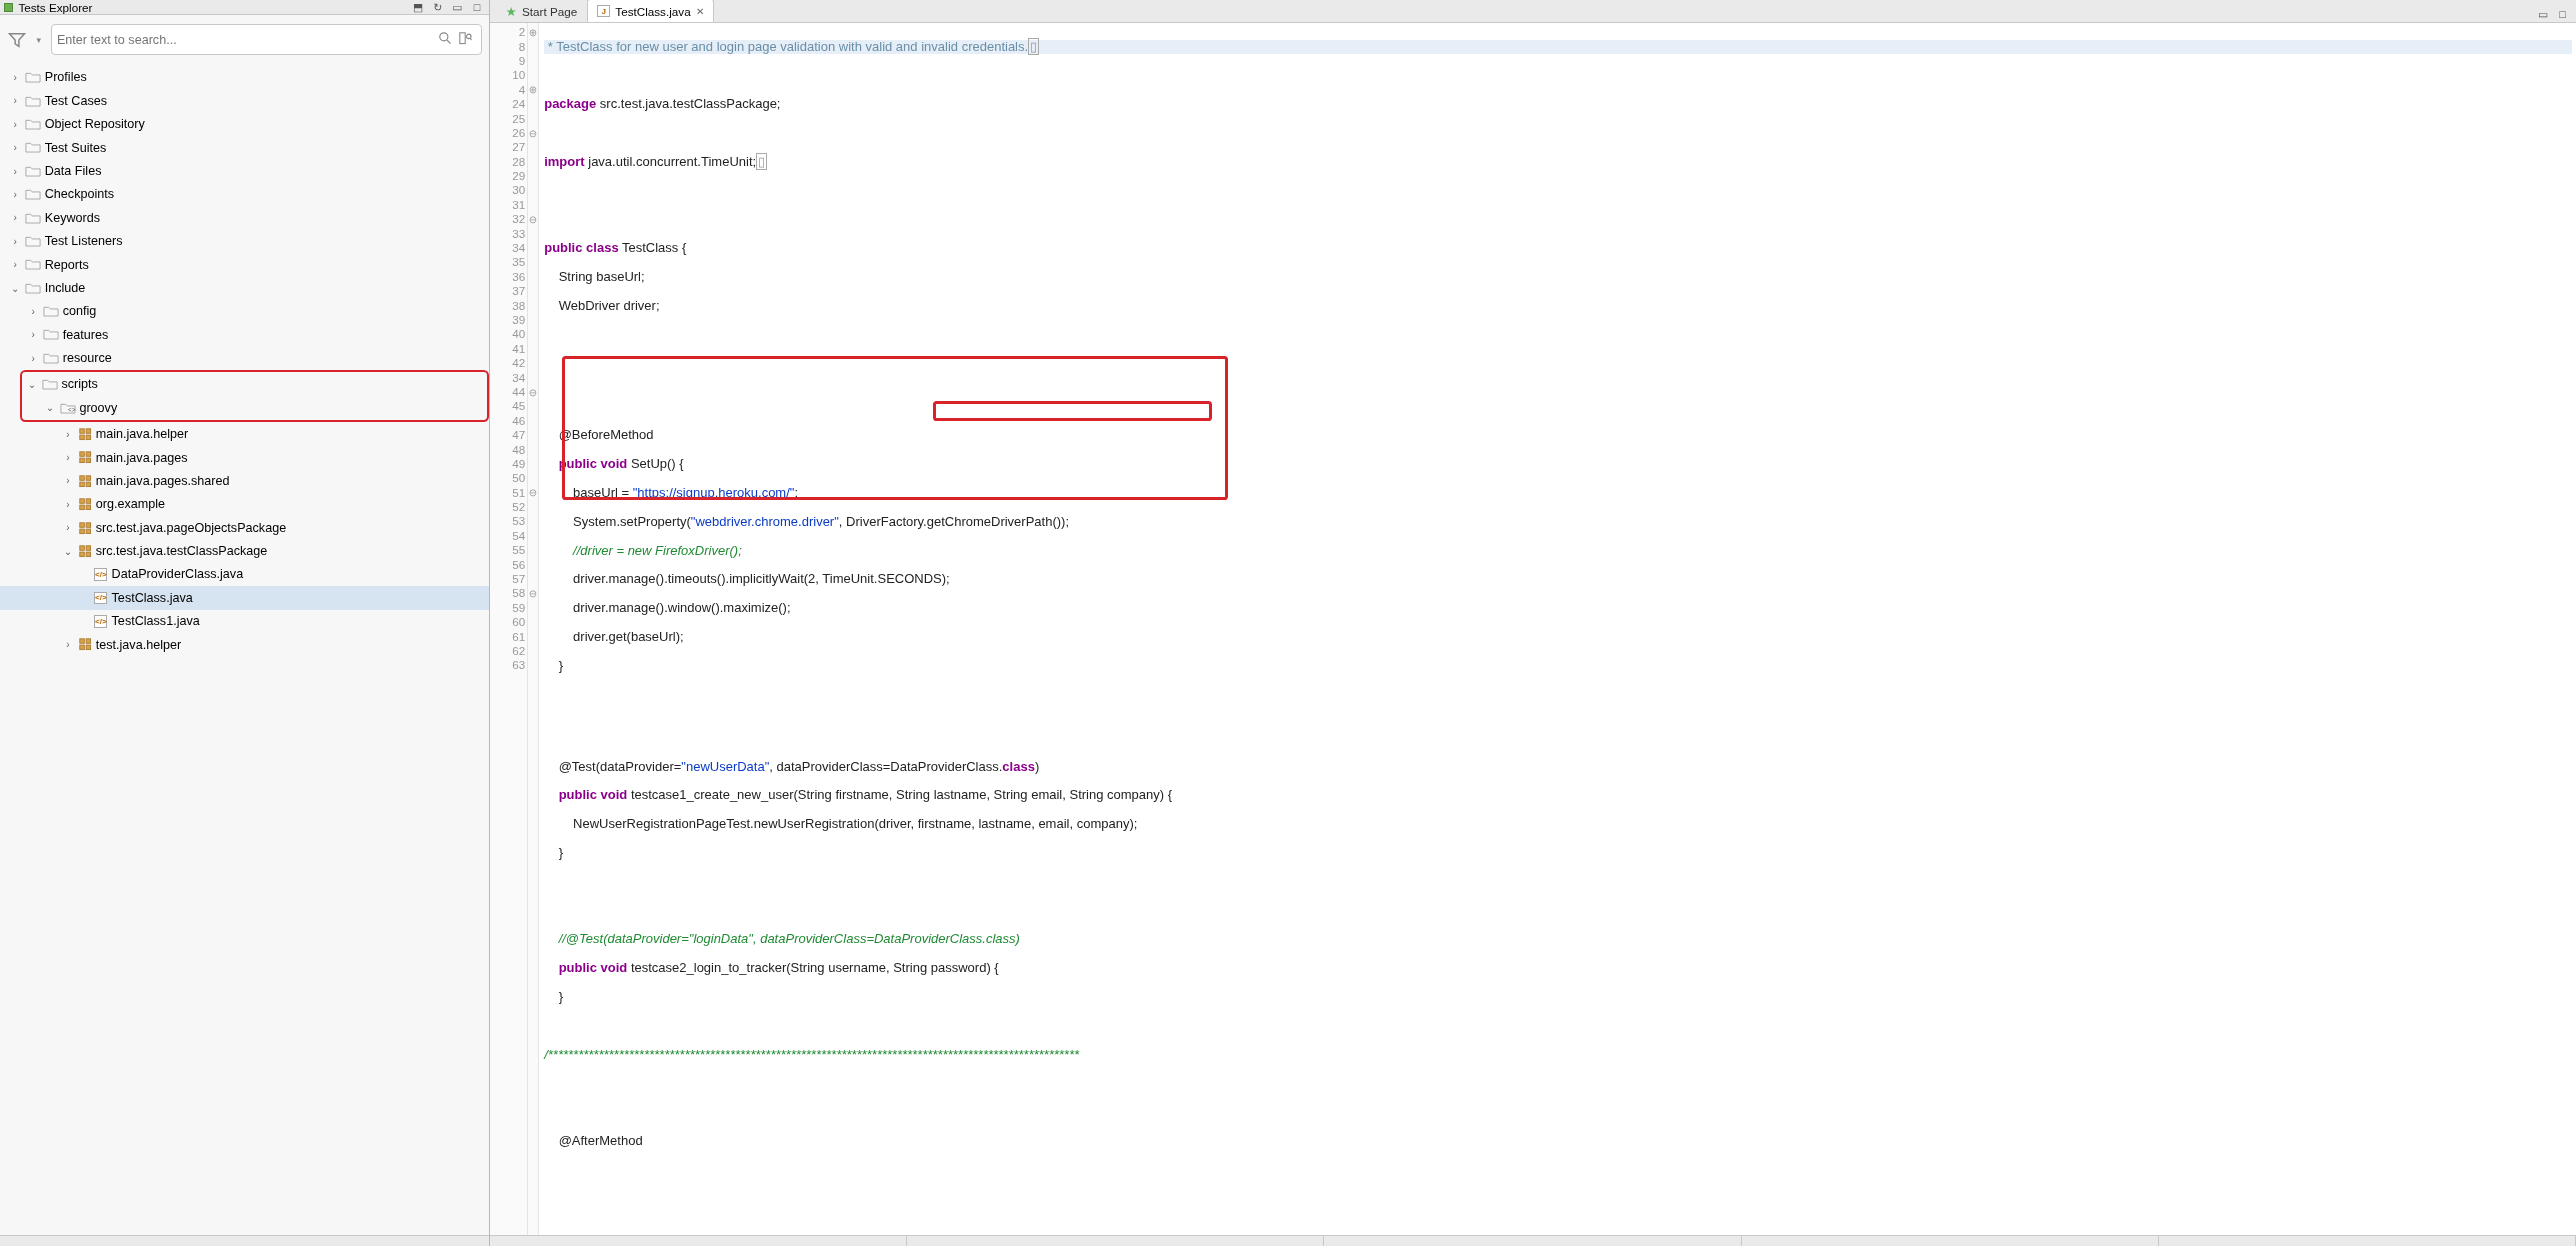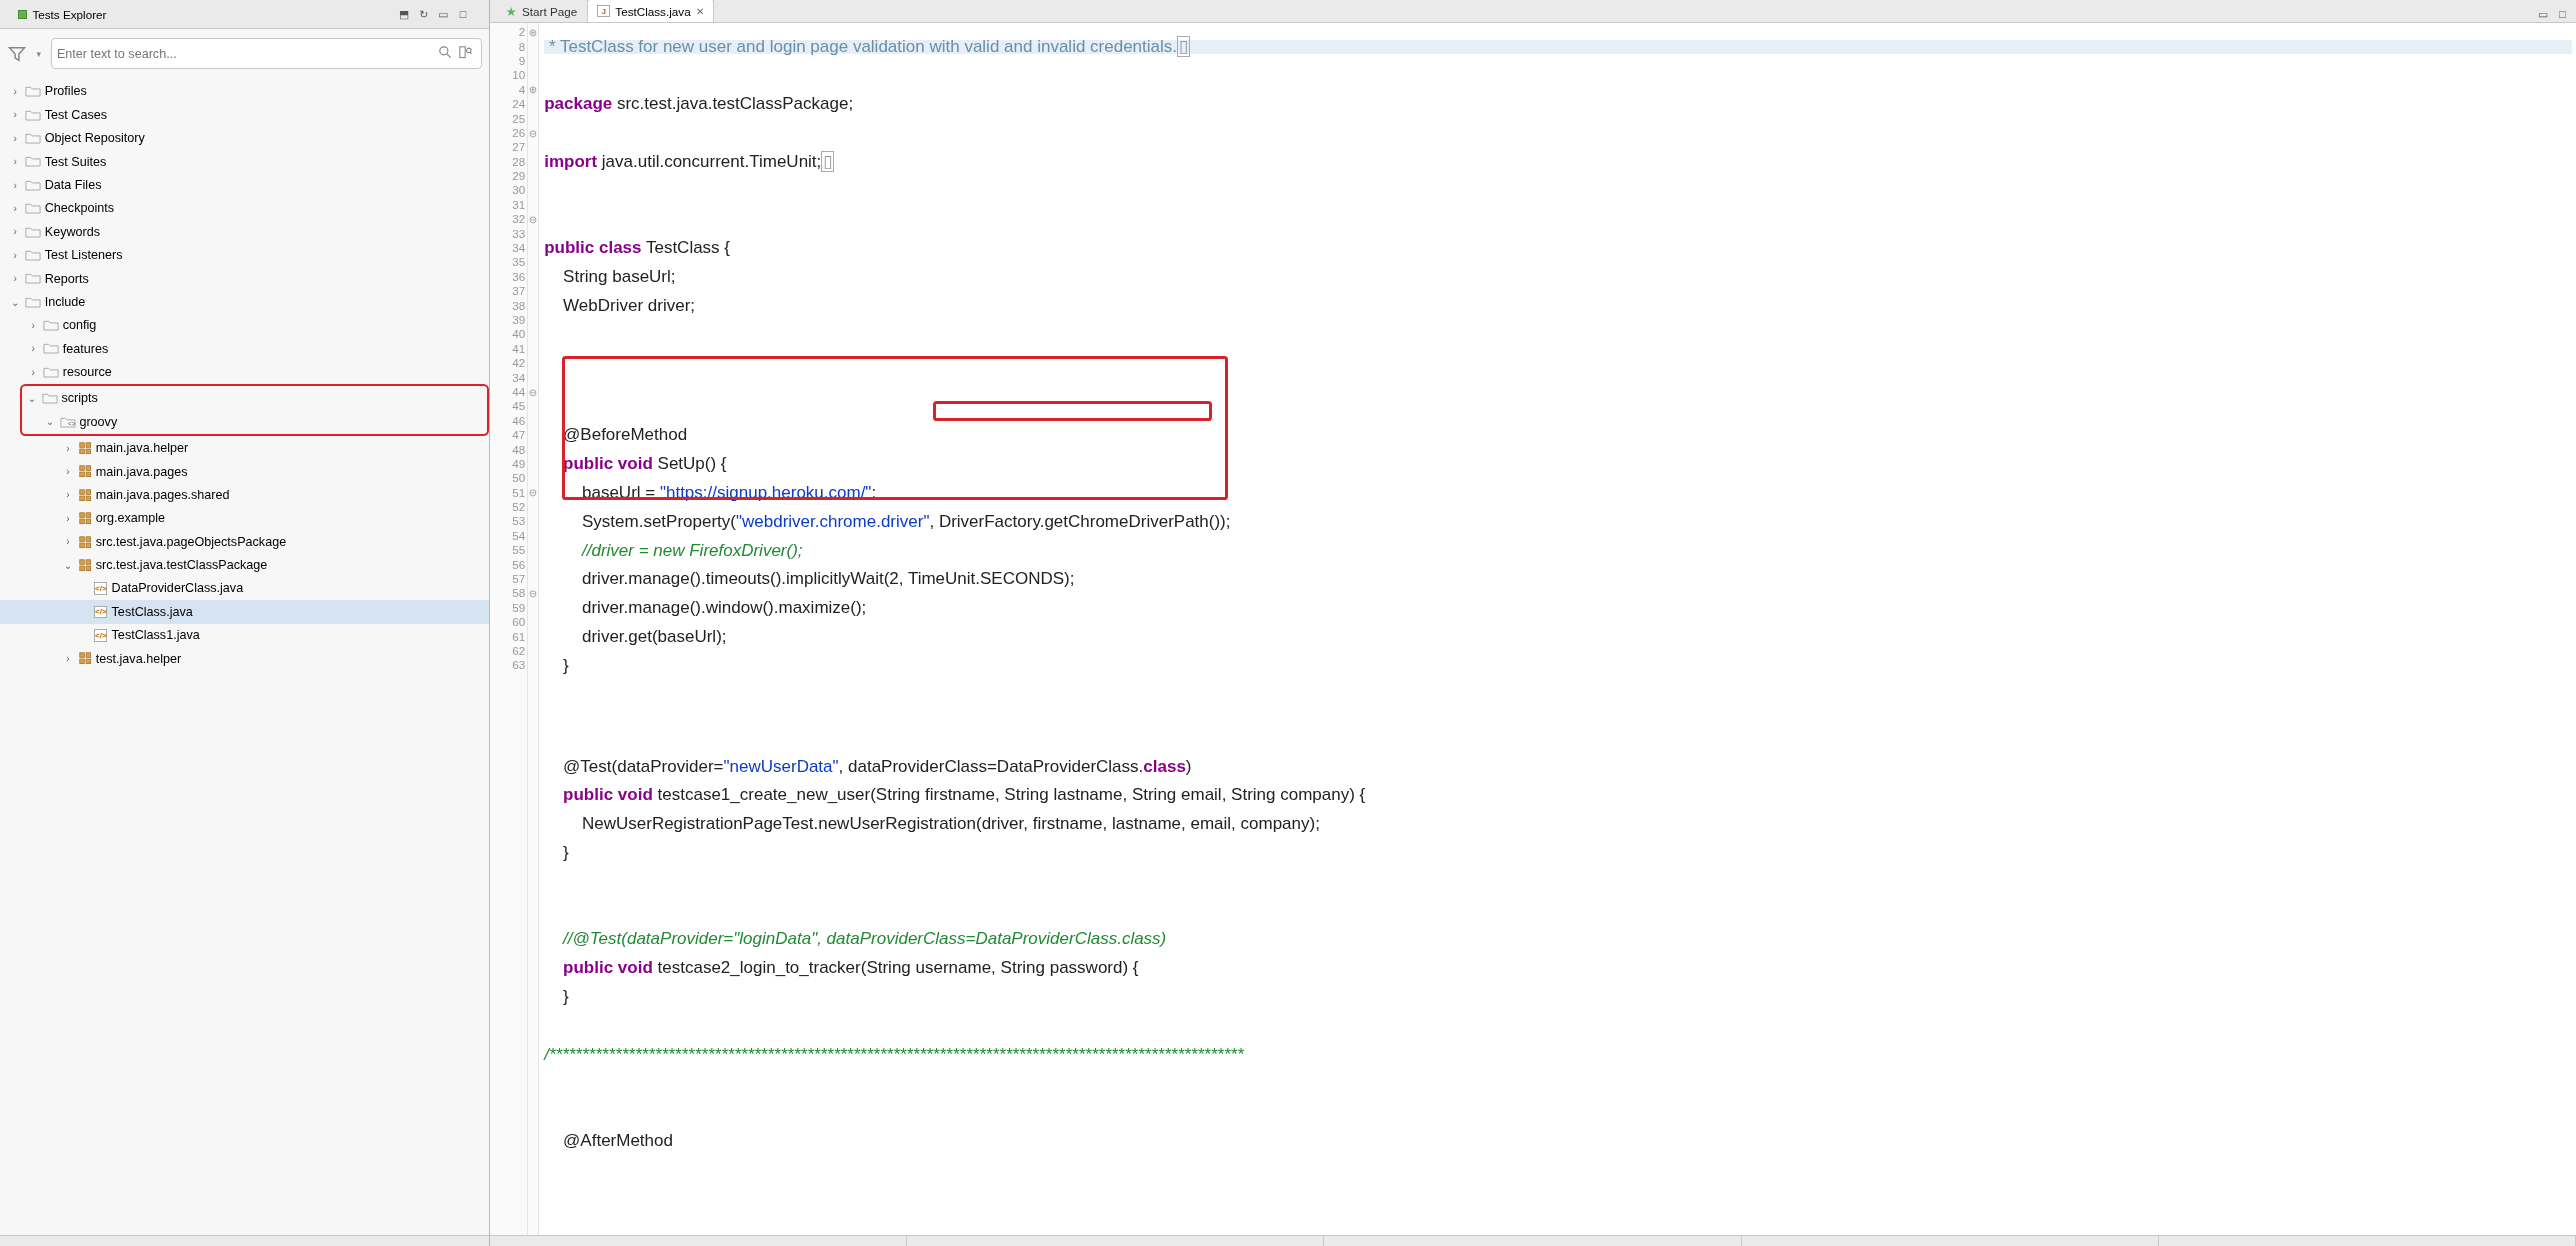--- a/index.html
+++ b/index.html
@@ -1,21 +1,21 @@
 <!DOCTYPE html>
 <html style="font-size:14.4px"><head>
 <meta charset="utf-8">
 <style>
 * { box-sizing: border-box; margin: 0; padding: 0; font-family: "Segoe UI", Arial, sans-serif; }
 html, body { width: 100%; height: 100%; background: #f2f2f2; overflow: hidden; }
 .app { display: flex; width: 100%; height: 100%; }
 .left-panel { width: 490px; min-width:490px; display: flex; flex-direction: column; border-right: 1.8px solid #b8b8b8; background: #f7f7f7; }
 .right-panel { flex: 1; display: flex; flex-direction: column; min-width:0; }
 
-.titlebar { height: 29px; background: #eaeaea; border-bottom: 0.9px solid #c8c8c8; display: flex; align-items: center; padding: 0 18px; gap: 5.4px; }
+.titlebar { height: 15px; background: #eaeaea; border-bottom: 0.9px solid #c8c8c8; display: flex; align-items: center; padding: 0 4px; gap: 5.4px; }
 .titlebar .title { font-size: 11.7px; flex:1; }
 .title-icons { display:flex; gap:3.6px; }
 .ticon { width:16px; height:16px; display:flex; align-items:center; justify-content:center; font-size:10.8px; color:#555; border:none; background:transparent; }
 
 .searchbar { display:flex; align-items:center; padding: 9px 7.2px; gap:5.4px; }
 .filter-btn { width:20px; height:20px; display:flex; align-items:center; justify-content:center; }
 .dropdown-btn{ width:12.6px; height:20px; display:flex; align-items:center; justify-content:center; color:#888; font-size:9px;}
 .searchbox { flex:1; display:flex; align-items:center; border:0.9px solid #c8c8c8; border-radius:4px; background:#fff; height:31px; padding:0 5.4px;}
 .searchbox input { flex:1; border:none; outline:none; font-size:12.6px; color:#666; background:transparent;}
 .searchbox .sicon{ width:20px; text-align:center; color:#888; font-size:14.4px;}
@@ -35,21 +35,21 @@
 .tab{ display:flex; align-items:center; gap:5.4px; padding:3.6px 9px; font-size:11.7px; border:0.9px solid transparent; border-bottom:none; background:transparent; height:23.4px; position:relative;}
 .tab.active{ background:#fff; border-color:#c8c8c8; border-top-left-radius:2.7px;border-top-right-radius:2.7px;}
 .tab.inactive{color:#333;}
 .tabs-right{margin-left:auto; display:flex; gap:3.6px; padding-right:5.4px;}
 
 .editor-wrap{flex:1; display:flex; overflow:hidden; background:#fff;}
 .gutter{ width:38px; background:#fafafa; border-right:0.9px solid #e4e4e4; padding-top:1.8px; text-align:right; color:#999; font-family:"Menlo","Consolas",monospace; font-size:11.7px; line-height:14.4px;}
 .gutter .gl{height:14.4px; padding-right:1.8px; position:relative;}
 .foldcol{width:10.8px; background:#fafafa; border-right:0.9px solid #e4e4e4;padding-top:1.8px;}
 .foldcol .fc{height:14.4px; display:flex;align-items:center;justify-content:center; color:#9a9a9a; font-size:10px;}
-.code{ flex:1; overflow:auto; padding:1.8px 3.6px 1.8px 5.4px; font-family:"Menlo","Consolas",monospace; font-size:17px; line-height:14.4px; white-space:pre; color:#222;}
+.code{ flex:1; overflow:auto; padding:1.8px 3.6px 1.8px 5.4px; font-family:"Menlo","Consolas",monospace; font-size:13px; line-height:14.4px; white-space:pre; color:#222;}
 .cl{height:14.4px;}
 .kw{color:#8b008b; font-weight:bold;}
 .cm{color:#1f8a32;font-style:italic;}
 .cm2{color:#698fa8;}
 .str{color:#0a3bc5;}
 .todohl{background:#e6eef7;}
 .footer{height:10.8px;border-top:0.9px solid #c8c8c8;background:#eaeaea;}
 .footerR{height:10.8px;border-top:0.9px solid #c8c8c8;background:#eaeaea;display:flex;}
 .footerR div{flex:1;border-right:0.9px solid #c8c8c8;}
 .close-x{color:#666;font-size:10px;}

